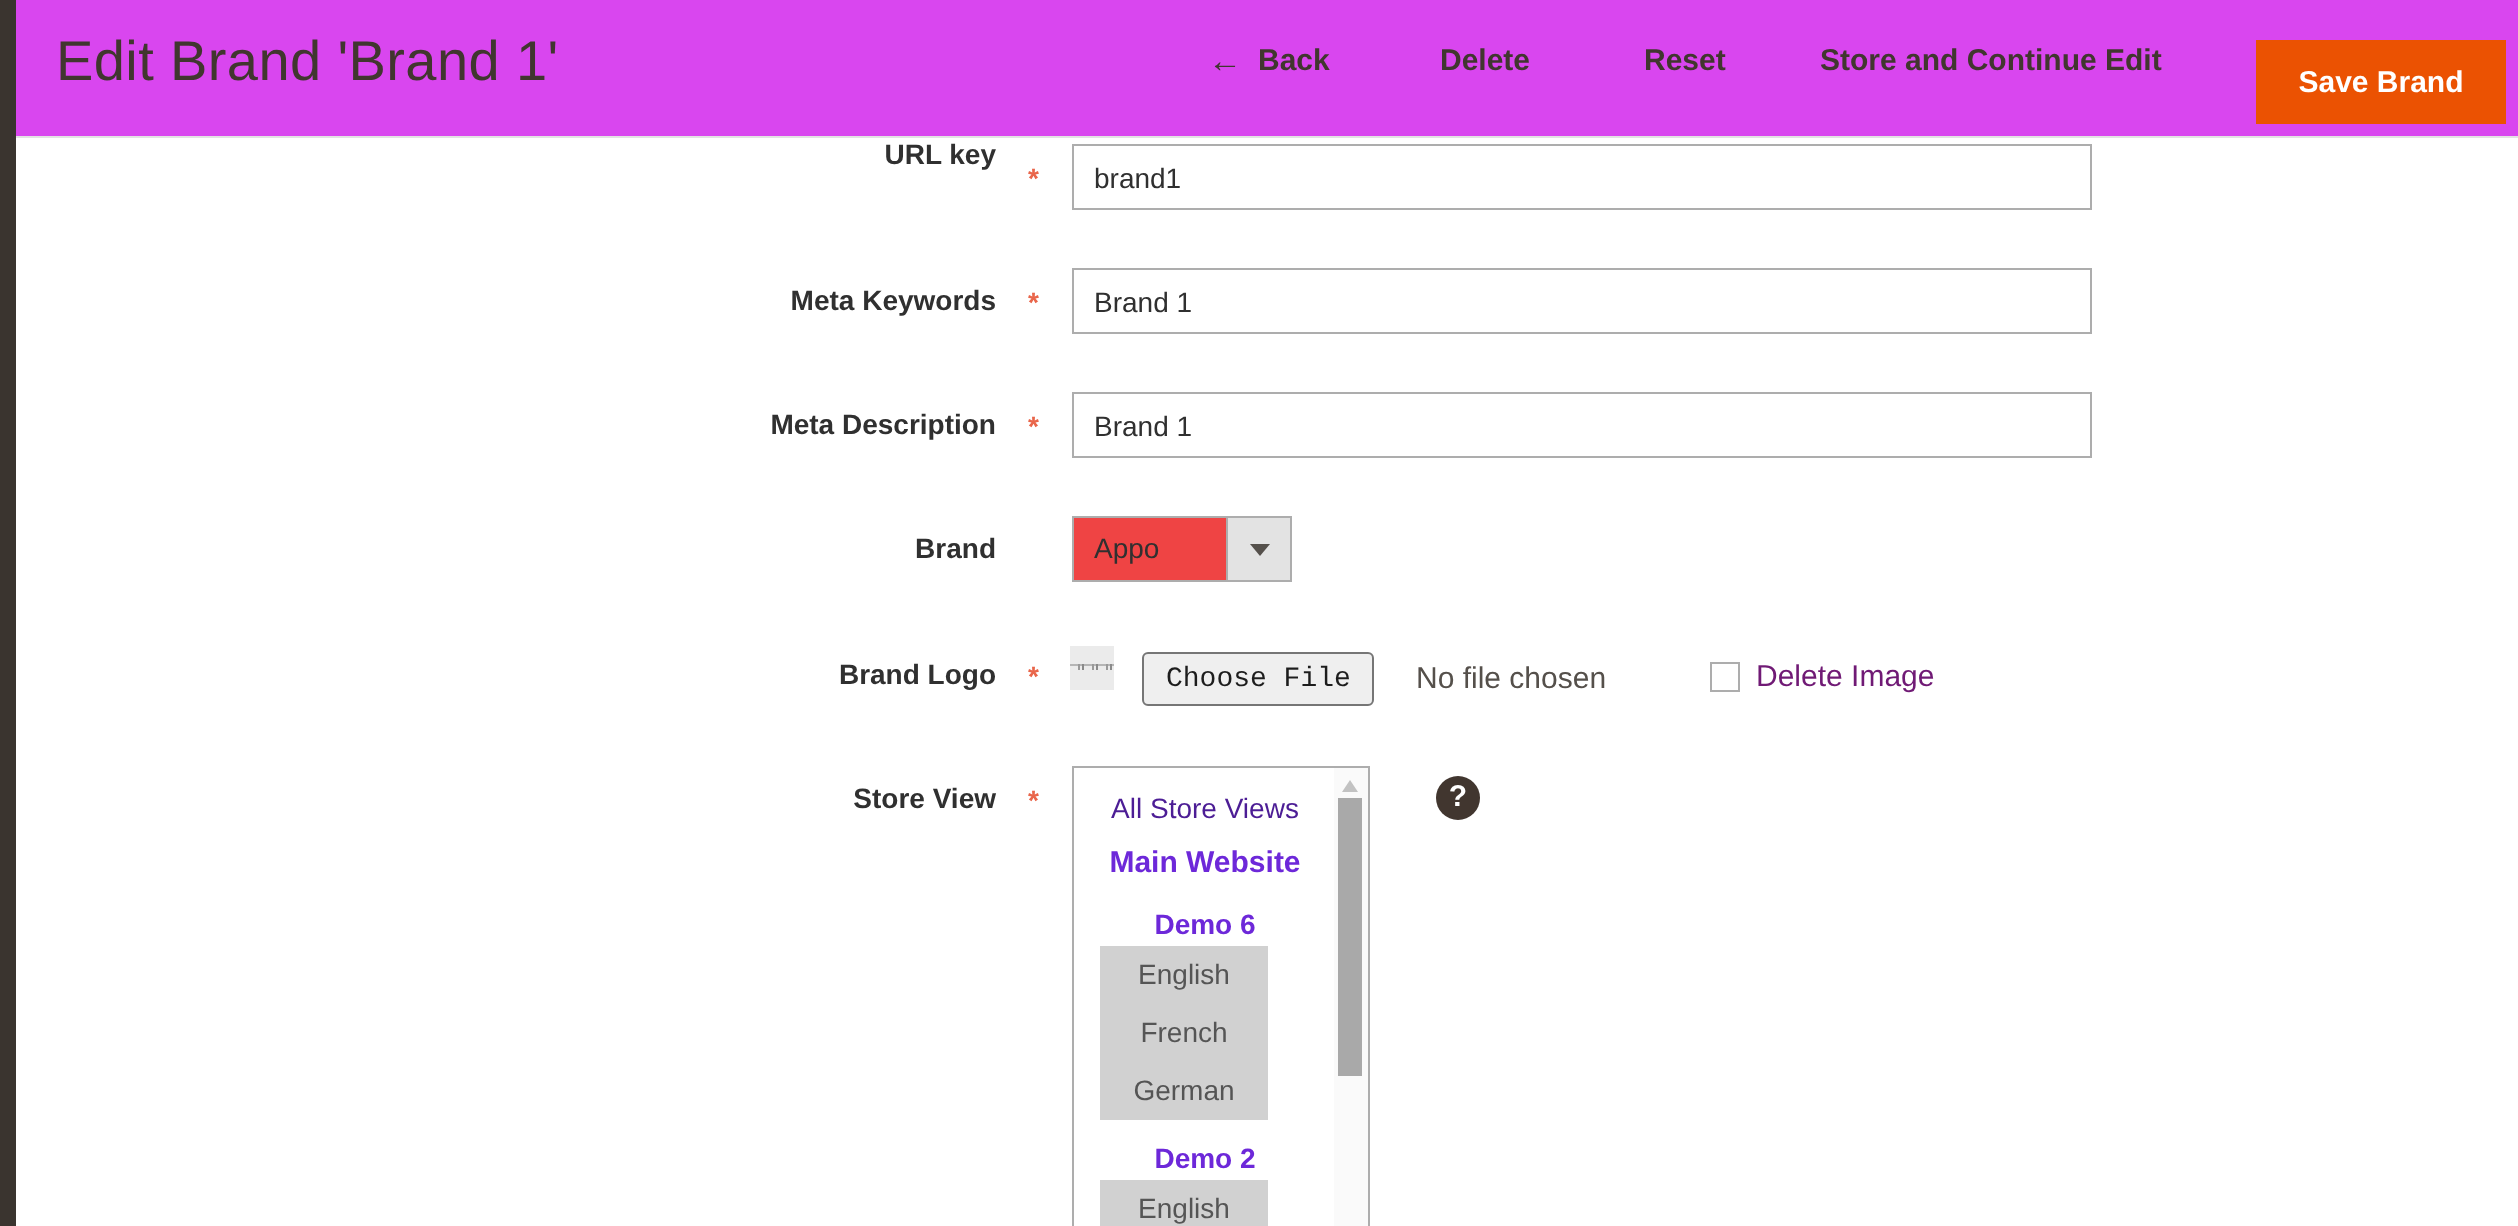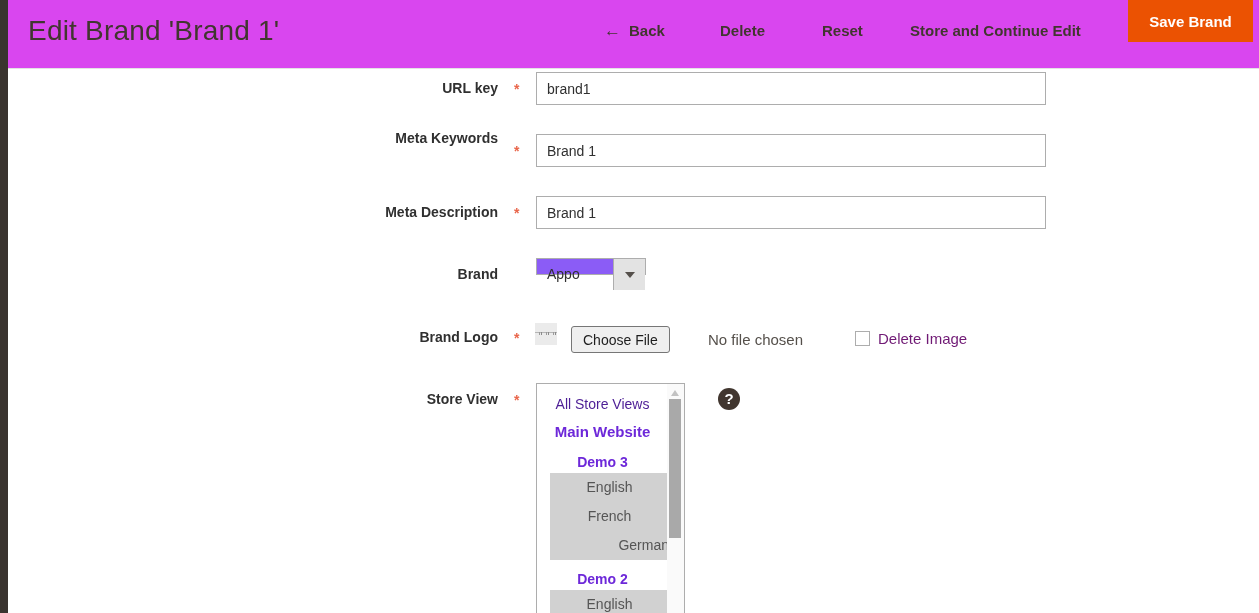--- a/index.html
+++ b/index.html
@@ -28,43 +28,43 @@
     font-family:"Liberation Sans", sans-serif;
     font-size:15px; font-weight:700; color:#41362f; cursor:pointer;
     display:flex; align-items:center; gap:8px; line-height:22px;
   }
   .hdr-btn .arrow { font-size:17px; font-weight:400; }
   .btn-back   { left:596px; }
   .btn-delete { left:712px; }
   .btn-reset  { left:814px; }
   .btn-savec  { left:902px; }
   .btn-save-brand {
-    position:absolute; left:1120px; top:0; width:125px; height:42px;
+    position:absolute; left:1120px; top:20px; width:125px; height:42px;
     background:#eb5202; border:1px solid #eb5202; border-radius:0;
     color:#ffffff; font-family:"Liberation Sans", sans-serif;
     font-size:15px; font-weight:700; cursor:pointer;
   }
   
   .field-label {
     position:absolute; width:226px; left:272px; text-align:right;
     font-size:14px; font-weight:700; color:#303030; line-height:17px;
   }
   .req {
     position:absolute; left:514px; font-size:14px; font-weight:700;
     color:#e9664b; line-height:17px;
   }
   .text-input {
     position:absolute; left:536px; width:510px; height:33px;
     border:1px solid #adadad; background:#fff; padding:0 10px;
     font-family:"Liberation Sans", sans-serif; font-size:14px; color:#303030;
   }
   
   .brand-select {
-    position:absolute; left:536px; top:258px; width:110px; height:17px;
-    border:1px solid #adadad; background:#8b5cf6; cursor:pointer;
+    position:absolute; left:536px; top:258px; width:110px; height:33px;
+    border:1px solid #adadad; background:#ef4444; cursor:pointer;
   }
   .brand-select .val {
     position:absolute; left:10px; top:7px; font-size:14px; color:#303030;
   }
   .brand-select .arrow-box {
     position:absolute; right:0; top:0; width:32px; height:31px;
     background:#e3e3e3; border-left:1px solid #adadad;
   }
   .brand-select .tri {
     position:absolute; left:11px; top:13px; width:0; height:0;
@@ -76,21 +76,21 @@
     position:absolute; left:535px; top:323px; width:22px; height:22px;
     background:#ebebeb;
     background-image:linear-gradient(90deg,#9a9a9a 1px,transparent 1px,transparent 2px,#8a8a8a 2px,#8a8a8a 3px,transparent 3px),linear-gradient(#b5b5b5 1px,transparent 1px);
     background-size:7px 3px, 100% 3px;
     background-position:4px 9px, 0 9px;
     background-repeat:repeat-x;
   }
   .choose-file-btn {
     position:absolute; left:571px; top:326px; height:27px; padding:0 11px;
     background:#efefef; border:1px solid #767676; border-radius:3px;
-    font-family:Liberation Sans, sans-serif; font-size:14px; color:#1d1d1d;
+    font-family:Liberation Mono, monospace; font-size:14px; color:#1d1d1d;
     cursor:pointer;
   }
   .file-status {
     position:absolute; left:666px; top:331px; font-size:15px; color:#55504b;margin-left:42px;
   }
   .del-img-checkbox {
     position:absolute; left:855px; top:331px; width:15px; height:15px;
     border:1px solid #adadad; background:#fff; cursor:pointer;
   }
   .del-img-label {
@@ -102,29 +102,29 @@
     position:absolute; left:536px; top:383px; width:149px; height:260px;
     border:1px solid #adadad; background:#fff;
   }
   .opt {
     position:absolute; left:0; width:131px; text-align:center;
     font-size:14px; line-height:22px; color:#4c1d95; cursor:pointer;
     white-space:nowrap; overflow:hidden;
   }
   .opt.grp { font-weight:700; color:#6d28d9; }
   .opt.sel {
-    left:13px; width:119px; height:29px; line-height:29px;
+    left:13px; width:84px; height:29px; line-height:29px;
     background:#d1d1d1; color:#555555;
   }
   .o-asv { top:9px;  }
   .o-mw  { top:37px; font-size:15px; }
   .o-d1  { top:67px; }
   .o-en1 { top:89px; }
   .o-fr1 { top:118px; }
-  .o-de1 { top:147px;text-align:right; }
+  .o-de1 { top:147px; }
   .o-d2  { top:184px; }
   .o-en2 { top:206px; }
   .store-scrollbar {
     position:absolute; right:0; top:0; width:17px; height:100%;
     background:#fafafa;
   }
   .scroll-up-arrow {
     position:absolute; left:4px; top:6px; width:0; height:0;
     border-left:4px solid transparent; border-right:4px solid transparent;
     border-bottom:6px solid #c2c2c2;
@@ -152,25 +152,25 @@
     <span>Back</span>
   </button>
   <button class="hdr-btn btn-delete">Delete</button>
   <button class="hdr-btn btn-reset">Reset</button>
   <button class="hdr-btn btn-savec">Store and Continue Edit</button>
   <button class="btn-save-brand">Save Brand</button>
 </header>
 
 <main>
 
-  <label class="field-label" style="top:80px;">URL key</label>
+  <label class="field-label" style="top:69px;">URL key</label>
   <span class="req" style="top:81px;">*</span>
   <input class="text-input" style="top: 72px;" value="brand1">
 
-  <label class="field-label" style="top:130px;text-align:right;">Meta Keywords</label>
+  <label class="field-label" style="top:142px;text-align:right;">Meta Keywords</label>
   <span class="req" style="top:143px;">*</span>
   <input class="text-input" style="top: 134px;" value="Brand 1">
 
   <label class="field-label" style="top:204px;">Meta Description</label>
   <span class="req" style="top:205px;">*</span>
   <input class="text-input" style="top: 196px;" value="Brand 1">
 
   <label class="field-label" style="top:266px;">Brand</label>
   <div class="brand-select">
     <span class="val">Appo</span>
@@ -186,21 +186,21 @@
   <span class="file-status">No file chosen</span>
   <span class="del-img-checkbox"></span>
   <span class="del-img-label">Delete Image</span>
 
   <label class="field-label" style="top:391px;">Store View</label>
   <span class="req" style="top:392px;">*</span>
 
   <div class="store-select">
     <div class="opt o-asv">All Store Views</div>
     <div class="opt grp o-mw">Main Website</div>
-    <div class="opt grp o-d1">Demo 3</div>
+    <div class="opt grp o-d1">Demo 6</div>
     <div class="opt sel o-en1">English</div>
     <div class="opt sel o-fr1">French</div>
     <div class="opt sel o-de1">German</div>
     <div class="opt grp o-d2">Demo 2</div>
     <div class="opt sel o-en2">English</div>
 
     <div class="store-scrollbar">
       <span class="scroll-up-arrow"></span>
       <span class="scroll-thumb"></span>
     </div>

